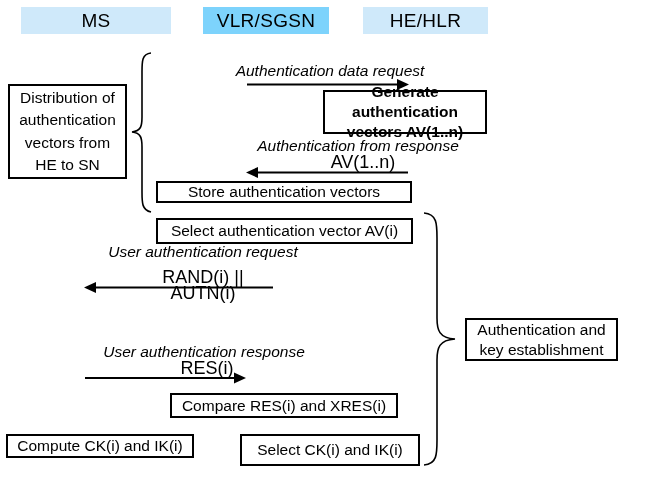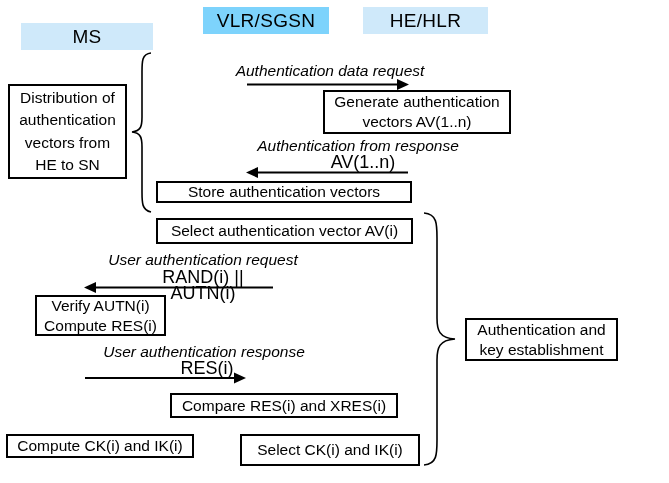--- a/index.html
+++ b/index.html
@@ -90,46 +90,44 @@
     <g>
       <line x1="85" y1="378" x2="236" y2="378" stroke="#000" stroke-width="2"></line>
       <polygon points="234,372.5 246,378 234,383.5" fill="#000"></polygon>
     </g>
 
     <path d="M 151,53 C 142,54 142,61 142,72 L 142,117 C 142,126 141,131 132,132 C 141,133 142,138 142,147 L 142,192 C 142,203 142,210 151,212" fill="none" stroke="#000" stroke-width="1.6"></path>
 
     <path d="M 424,213 C 437,214 437,224 437,238 L 437,318 C 437,330 439,338 455,339 C 439,340 437,348 437,360 L 437,440 C 437,454 437,464 424,465" fill="none" stroke="#000" stroke-width="1.6"></path>
   </svg>
 
-  <div class="actor" style="left: 21px; top: 7px; width: 132px; background: rgb(207, 233, 250); margin-top: 16px;">MS</div>
+  <div class="actor" style="left: 21px; top: 7px; width: 150px; background: rgb(207, 233, 250);">MS</div>
   <div class="actor" style="left: 203px; top: 7px; width: 126px; background: #7dd3fc;">VLR/SGSN</div>
   <div class="actor" style="left: 363px; top: 7px; width: 125px; background: rgb(207, 233, 250);">HE/HLR</div>
 
   <div class="pbox tall" style="left:8px; top:84px; width:119px; height:95px;">Distribution of
 authentication
 vectors from
 HE to SN</div>
-  <div class="pbox" style="left:323px; top:90px; width:188px; height:44px;">Generate authentication
+  <div class="pbox" style="left:323px; top:90px; width:164px; height:44px;font-weight:bold;">Generate authentication
 vectors AV(1..n)</div>
   <div class="pbox" style="left:156px; top:181px; width:256px; height:22px;">Store authentication vectors</div>
   <div class="pbox" style="left:156px; top:218px; width:257px; height:26px;">Select authentication vector AV(i)</div>
-  <div class="pbox" style="left:35px; top:295px; width:131px; height:41px;">Verify AUTN(i)
-Compute RES(i)</div>
   <div class="pbox" style="left:170px; top:393px; width:228px; height:25px;">Compare RES(i) and XRES(i)</div>
   <div class="pbox" style="left:6px; top:434px; width:188px; height:24px;">Compute CK(i) and IK(i)</div>
   <div class="pbox" style="left:212px; top:434px; width:180px; height:32px;margin-left:28px;">Select CK(i) and IK(i)</div>
   <div class="pbox" style="left:465px; top:318px; width:153px; height:43px;">Authentication and
 key establishment</div>
 
   <div class="msg-label" style="left:220px; top:63px; width:220px;">Authentication data request</div>
 
   <div class="msg-label" style="left:248px; top:138px; width:220px;">Authentication from response</div>
   <div class="msg-sublabel" style="left:303px; top:154px; width:120px;">AV(1..n)</div>
 
-  <div class="msg-label" style="left:93px; top:252px; width:220px;">User authentication request</div>
+  <div class="msg-label" style="left:93px; top:244px; width:220px;">User authentication request</div>
   <div class="msg-sublabel" style="left:133px; top:269px; width:140px;">RAND(i) || AUTN(i)</div>
 
   <div class="msg-label" style="left:94px; top:344px; width:220px;">User authentication response</div>
   <div class="msg-sublabel" style="left:147px; top:360px; width:120px;text-align:center;">RES(i)</div>
 
   <div class="source-note">(Source [3GPP00a])</div>
 
 </div>
 
 </body></html>

